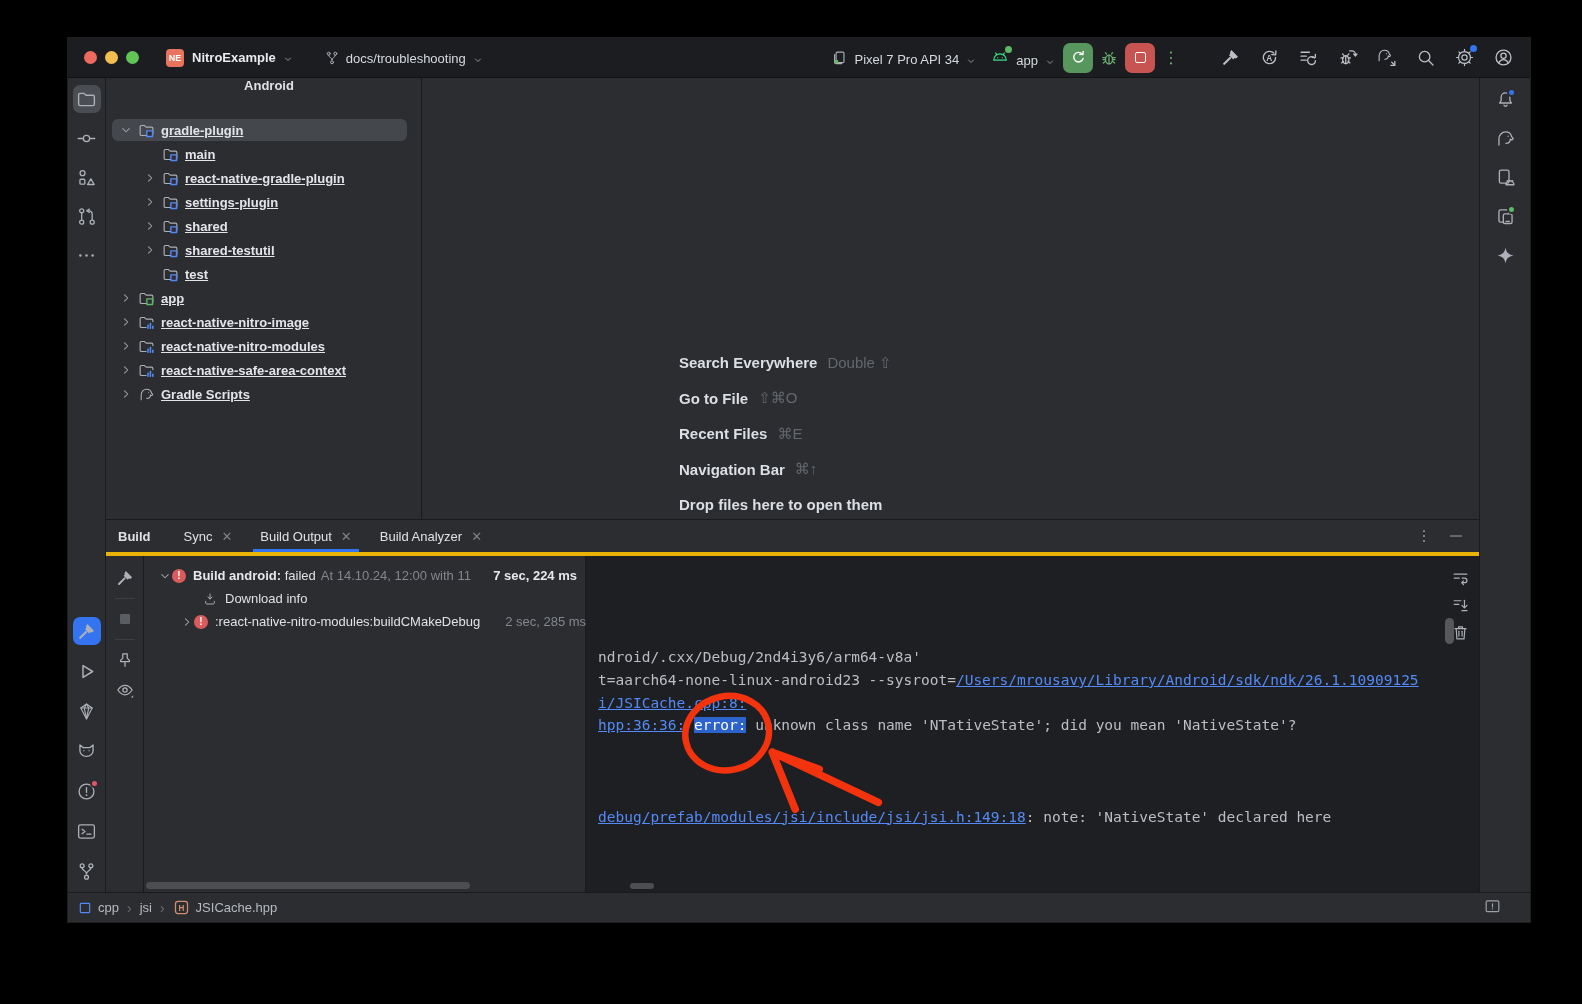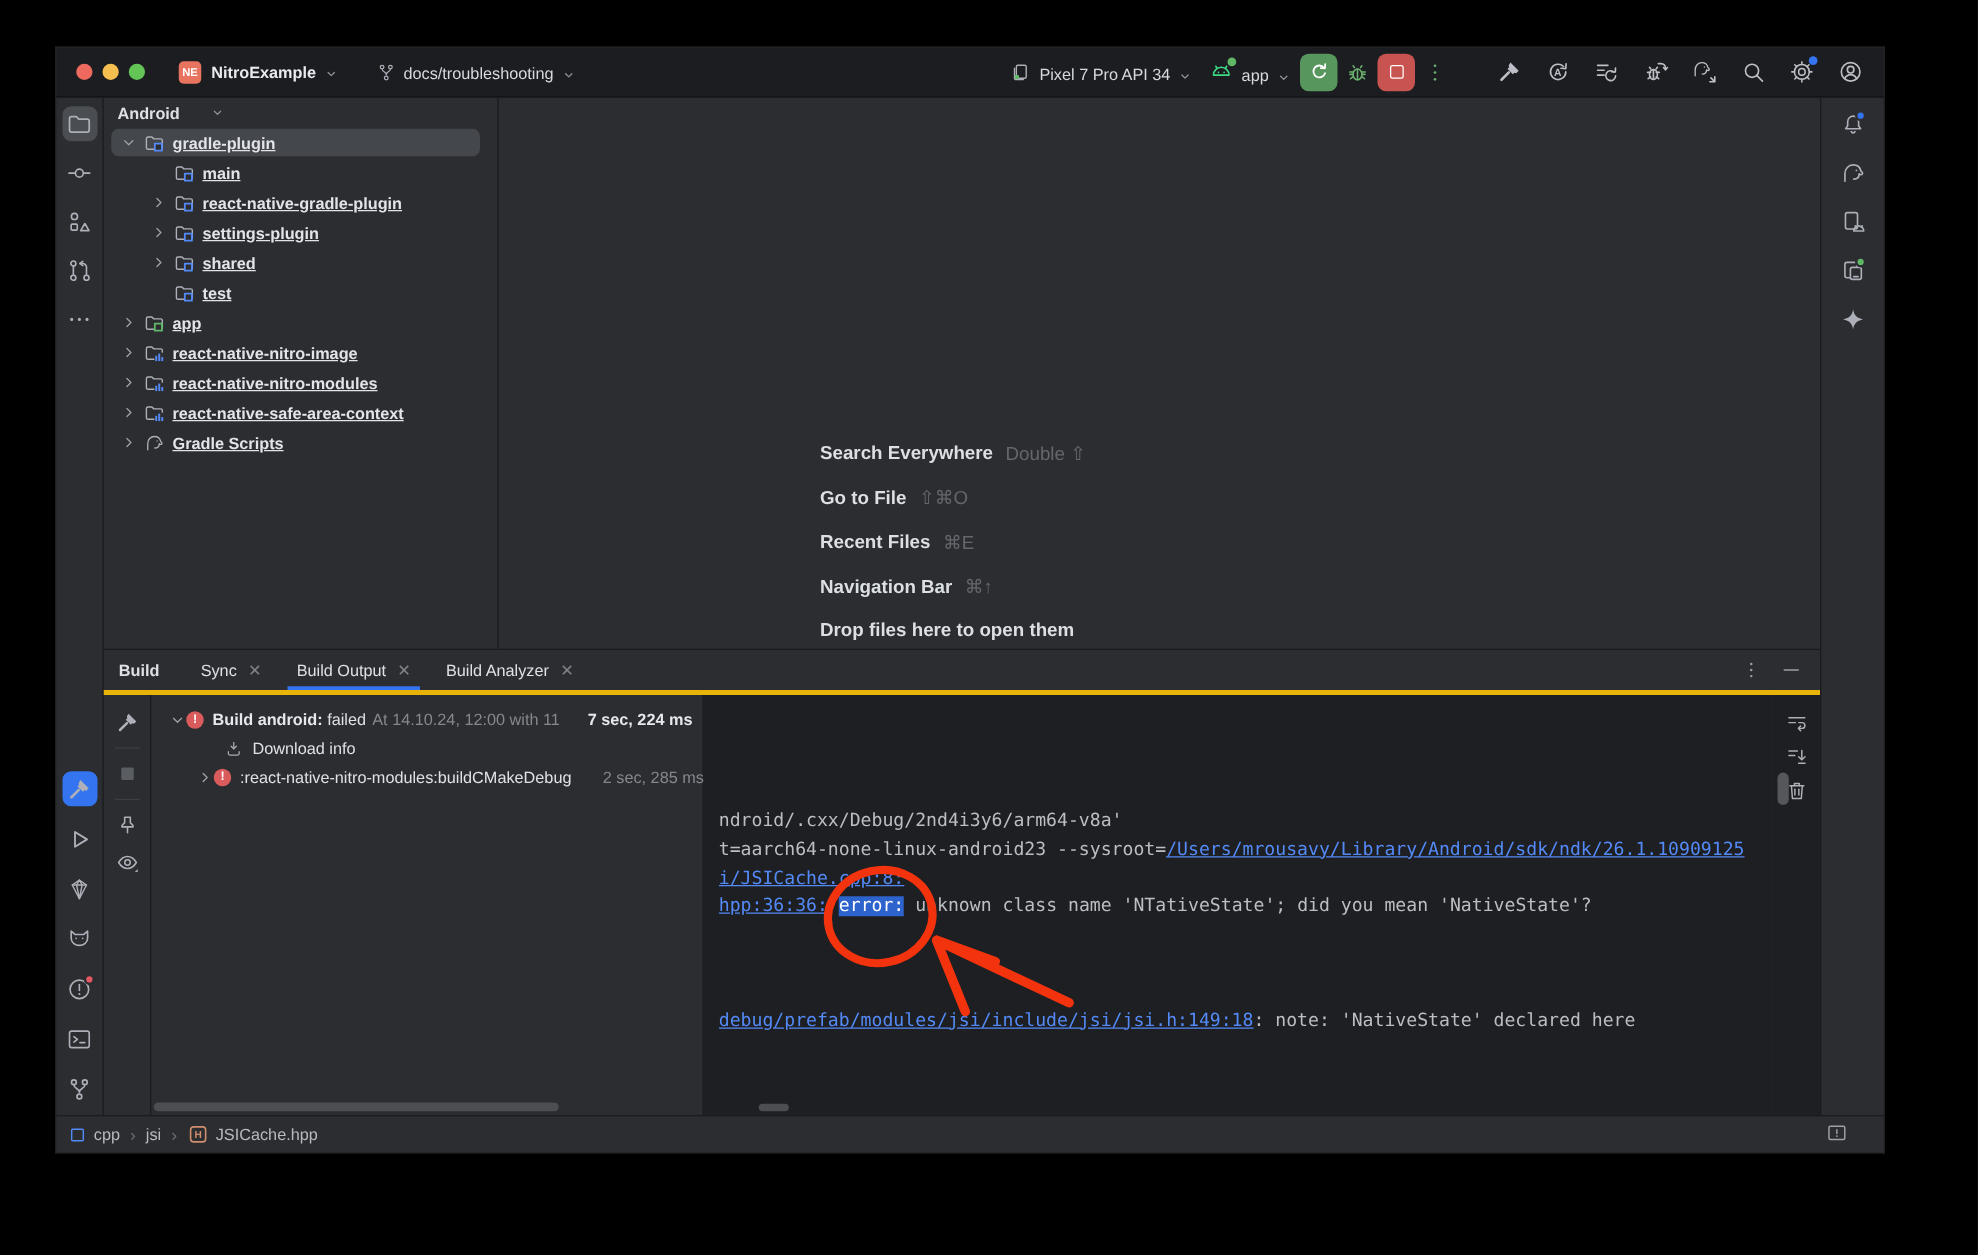--- a/index.html
+++ b/index.html
@@ -1,18 +1,18 @@
 <!DOCTYPE html>
 <html><head>
 <meta charset="utf-8">
 <style>
   * { margin:0; padding:0; box-sizing:border-box; }
   html,body { width:1582px; height:1004px; background:#000; overflow:hidden;
               font-family:"Liberation Sans", sans-serif; }
-  .window { position:absolute; left:45px; top:38px; width:1462px; height:884px;
+  .window { position:absolute; left:68px; top:38px; width:1462px; height:884px;
             background:#2b2d30; border-radius:0; overflow:hidden; color:#dfe1e5;
             font-size:13px; box-shadow:0 0 0 1px rgba(255,255,255,.12), 0 24px 70px rgba(0,0,0,.7); }
 
   
   .titlebar { height:40px; background:#1b1d20; border-bottom:1px solid #121315;
               display:flex; align-items:center; }
   .traffic { display:flex; gap:8px; margin-left:16px; }
   .tl { width:13px; height:13px; border-radius:50%; }
   .tl.r { background:#ee6a5f; } .tl.y { background:#f5bf4f; } .tl.g { background:#62c555; }
   .proj-badge { margin-left:27px; width:18px; height:18px; border-radius:4px; background:#e8745f;
@@ -43,21 +43,21 @@
   .sbtn { width:28px; height:28px; border-radius:7px; display:flex; align-items:center; justify-content:center;
           color:#b0b3ba; position:relative; background:none; border:none; }
   .sbtn .ic { width:21px; height:21px; }
   .sbtn.active { background:#4a4d52; color:#d7dade; }
   .sbtn.active-blue { background:#3574f0; color:#fff; }
   .sbtn .dot { top:2px; right:2px; border:2px solid #2b2d30; width:9px; height:9px; }
 
   .centercol { flex:1; display:flex; flex-direction:column; min-width:0; }
   .toprow { height:441px; display:flex; }
   .project-panel { width:316px; border-right:1px solid #1a1b1e; }
-  .pheader { height:24px; display:flex; align-items:center; gap:24px; padding-left:11px; font-weight:bold; }
+  .pheader { height:40px; display:flex; align-items:center; gap:24px; padding-left:11px; font-weight:bold;flex-direction:column; }
   .trow { height:24px; display:flex; align-items:center; position:relative; }
   .trow .hl { position:absolute; left:6px; right:14px; top:1px; bottom:1px; background:#44474c; border-radius:6px; }
   .trow > * { z-index:1;text-decoration:underline; }
   .chev { width:17px; height:14px; color:#9da1a8; display:inline-flex; }
   .chev svg { width:14px; height:14px; }
   .ticon { width:17px; height:17px; margin:0 6px 0 2px; }
   .tlabel { font-weight:bold; color:#e2e4e9; white-space:nowrap; }
 
   .editor { flex:1; position:relative; }
   .shortcuts { position:absolute; left:257px; top:267px; }
@@ -495,20 +495,34 @@
                     <polyline points="9.5,6.5 15,12 9.5,17.5"></polyline>
                   </svg>
                 </span>
                 <span class="ic ticon">
                   <svg viewBox="0 0 24 24" fill="none" stroke="currentColor" stroke-width="1.6" stroke-linecap="round" stroke-linejoin="round">
                     <path d="M3 6.8c0-1 .8-1.8 1.8-1.8h4.4l2.2 2.2h7.8c1 0 1.8.8 1.8 1.8v8.2c0 1-.8 1.8-1.8 1.8H4.8c-1 0-1.8-.8-1.8-1.8z"></path>
                     <rect x="12.5" y="12.5" width="8" height="8" fill="#2b2d30" stroke="#548af7" stroke-width="2"></rect>
                   </svg>
                 </span>
                 <span class="tlabel">shared</span>
+              </div>
+              <div class="trow" style="padding-left: 37px;">
+                <span class="chev">
+                  <svg viewBox="0 0 24 24" fill="none" stroke="currentColor" stroke-width="1.8" stroke-linecap="round" stroke-linejoin="round">
+                    <polyline points="9.5,6.5 15,12 9.5,17.5"></polyline>
+                  </svg>
+                </span>
+                <span class="ic ticon">
+                  <svg viewBox="0 0 24 24" fill="none" stroke="currentColor" stroke-width="1.6" stroke-linecap="round" stroke-linejoin="round">
+                    <path d="M3 6.8c0-1 .8-1.8 1.8-1.8h4.4l2.2 2.2h7.8c1 0 1.8.8 1.8 1.8v8.2c0 1-.8 1.8-1.8 1.8H4.8c-1 0-1.8-.8-1.8-1.8z"></path>
+                    <rect x="12.5" y="12.5" width="8" height="8" fill="#2b2d30" stroke="#548af7" stroke-width="2"></rect>
+                  </svg>
+                </span>
+                <span class="tlabel">shared-testutil</span>
               </div>
               <div class="trow" style="padding-left: 37px;">
                 <span class="chev"></span>
                 <span class="ic ticon">
                   <svg viewBox="0 0 24 24" fill="none" stroke="currentColor" stroke-width="1.6" stroke-linecap="round" stroke-linejoin="round">
                     <path d="M3 6.8c0-1 .8-1.8 1.8-1.8h4.4l2.2 2.2h7.8c1 0 1.8.8 1.8 1.8v8.2c0 1-.8 1.8-1.8 1.8H4.8c-1 0-1.8-.8-1.8-1.8z"></path>
                     <rect x="12.5" y="12.5" width="8" height="8" fill="#2b2d30" stroke="#548af7" stroke-width="2"></rect>
                   </svg>
                 </span>
                 <span class="tlabel">test</span>

